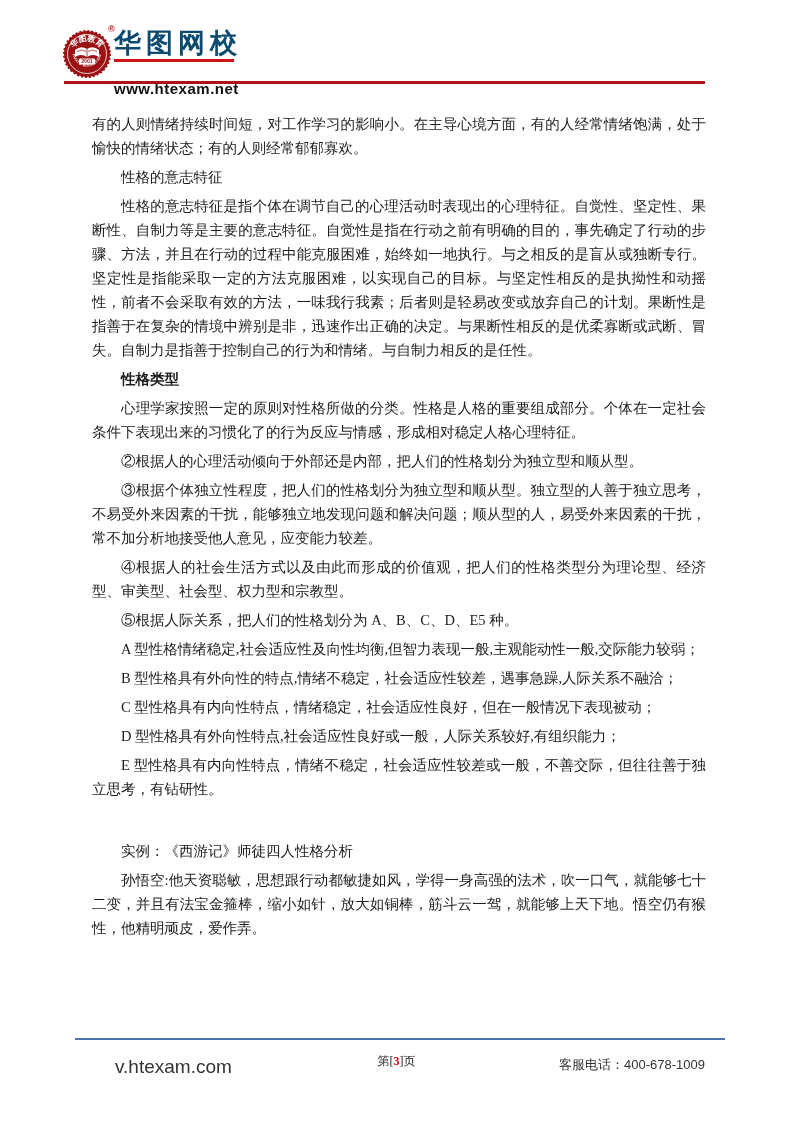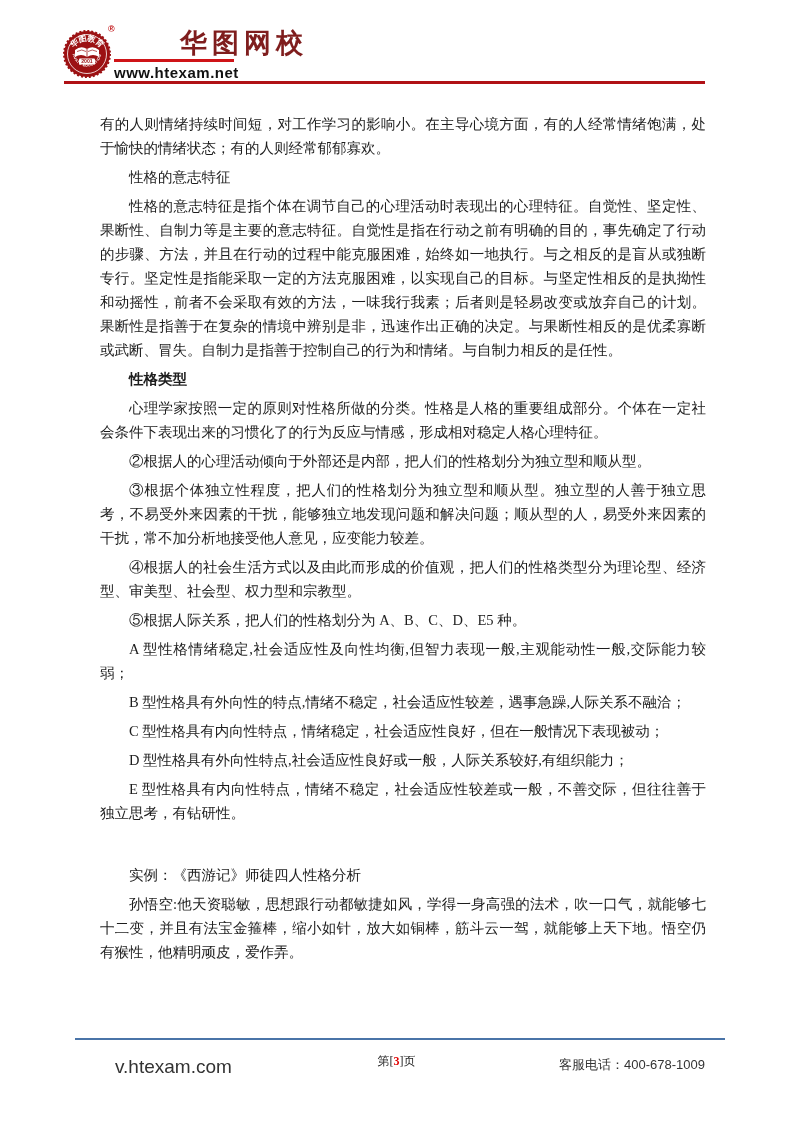--- a/index.html
+++ b/index.html
@@ -20,33 +20,33 @@
   }
   .brand-block{position:absolute;left:114px;top:28px;width:260px;}
   .brand-title{
     color:#cf1418;font-size:27px;font-weight:900;line-height:30px;
     letter-spacing:5px;white-space:nowrap;
     font-family:"Liberation Sans","DejaVu Sans",sans-serif;
   }
   .brand-underline{width:120px;height:3px;background:#cf1418;margin-top:1px;}
   .brand-site{
     color:#111;font-size:15px;font-weight:bold;letter-spacing:0.5px;
-    margin-top:2px;font-family:"Liberation Sans","DejaVu Sans",sans-serif;
+    margin-top:18px;font-family:"Liberation Sans","DejaVu Sans",sans-serif;
   }
   .header-rule{
     position:absolute;top:81px;left:64px;width:641px;height:3px;
     background:#b01116;
   }
   
   .content{
     position:absolute;top:108px;left:88px;width:618px;
     font-size:14.5px;line-height:24px;color:#1d1d1d;
     text-align:justify;
   }
-  .content p{margin:4px 0 5px 12px;text-indent:2em;}
+  .content p{margin:4px 0 5px 4px;text-indent:2em;}
   .content p.noindent{text-indent:0;}
   .content p.bold{font-weight:bold;}
   .content p.gap-top{margin-top:38px;}
   
   .footer-rule{
     position:absolute;top:1038px;left:75px;width:650px;height:2px;
   }
   .footer-row{
     position:absolute;top:1052px;left:0;width:793px;height:24px;
     font-family:"Liberation Sans","DejaVu Sans",sans-serif;
@@ -86,21 +86,21 @@
         <path d="M14,21.5 Q19,18.5 23,21.5 M25,21.5 Q29,18.5 34,21.5" fill="none" stroke="#9c1113" stroke-width="0.7"></path>
       </g>
       <rect x="16" y="28.5" width="16" height="6" rx="1" fill="#ffffff"></rect>
       <text x="24" y="33.4" text-anchor="middle" font-size="5.2" font-weight="bold" fill="#9c1113" font-family="Liberation Sans, sans-serif">2001</text>
       <text class="seal-arc" font-size="3.6" font-weight="bold" letter-spacing="0.4">
         <textPath href="#arcBottom" startOffset="50%" text-anchor="middle">HUATU EDUCATION</textPath>
       </text>
     </svg>
     <span class="registered">®</span>
     <div class="brand-block">
-      <div class="brand-title" style="color: #7f1d1d; text-align: center;">华图网校</div>
+      <div class="brand-title" style="color: #0c4a6e;">华图网校</div>
       <div class="brand-underline" style="background: rgb(207, 20, 24);"></div>
       <div class="brand-site">www.htexam.net</div>
     </div>
     <div class="header-rule" style="background: rgb(176, 17, 22);"></div>
   </div>
 
   <div class="content">
 
       <p class="noindent">有的人则情绪持续时间短，对工作学习的影响小。在主导心境方面，有的人经常情绪饱满，处于愉快的情绪状态；有的人则经常郁郁寡欢。</p>
 

